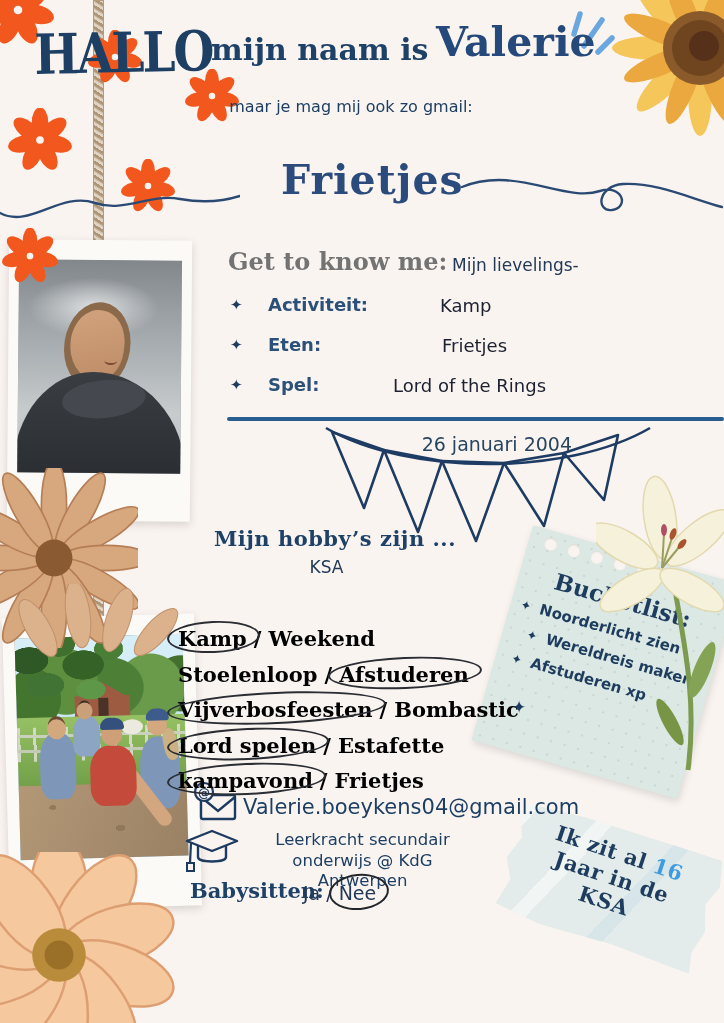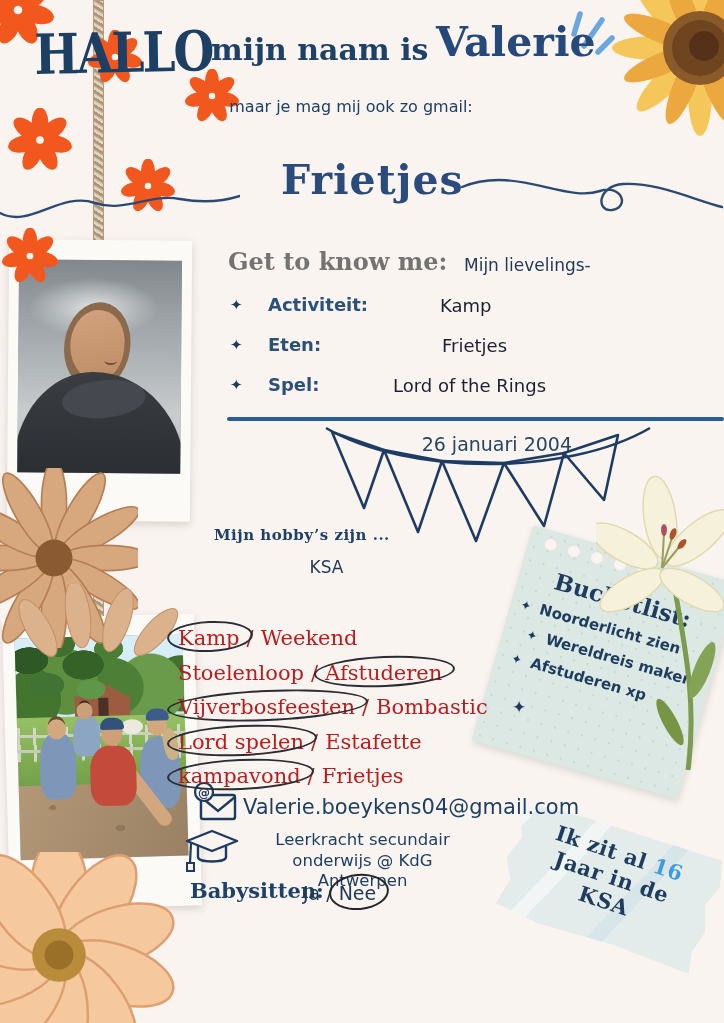--- a/index.html
+++ b/index.html
@@ -97,39 +97,39 @@
   .p2-h3{left:84px;top:88px;width:21px;height:22px;border-radius:50%;background:#cfa077;}
   .p2-c3{left:83px;top:82px;width:24px;height:12px;border-radius:10px 10px 3px 3px;background:#34517e;}
   .p2-arm{left:100px;top:132px;width:14px;height:72px;background:#d2a67f;border-radius:8px;transform:rotate(-36deg);transform-origin:top center;}
   .p2-b4{left:122px;top:102px;width:40px;height:72px;background:#7e97b9;}
   .p2-h4{left:130px;top:80px;width:20px;height:21px;border-radius:50%;background:#d4a87e;}
   .p2-c4{left:129px;top:74px;width:23px;height:12px;border-radius:10px 10px 3px 3px;background:#3d5c8b;}
   .p2-hair4{left:146px;top:94px;width:14px;height:32px;border-radius:40%;background:#cbb184;transform:rotate(-10deg);}
 
   
   .gtk-title{left:228px;top:247px;font-size:24px;color:#737373;z-index:5;}
-  .gtk-sub{left:464px;top:255px;font-size:17px;color:#223a57;z-index:5;}
+  .gtk-sub{left:452px;top:255px;font-size:17px;color:#223a57;z-index:5;}
   .gtk-row{position:absolute;left:230px;width:370px;height:26px;z-index:5;}
   .gtk-row .star{position:absolute;left:0;top:2px;font-size:15px;color:#1d3a5f;}
   .gtk-row .lbl{position:absolute;left:38px;top:0;font-size:18px;font-weight:700;color:#2c5179;}
   .gtk-row .val{position:absolute;top:1px;font-size:18px;color:#1c2130;}
   .r1{top:294px;} .r1 .val{left:210px;}
   .r2{top:334px;} .r2 .val{left:212px;}
   .r3{top:374px;} .r3 .val{left:163px;}
 
   .divider{left:227px;top:417px;width:497px;height:4px;background:#2a5d8f;border-radius:2px;z-index:3;}
   .bunting{left:318px;top:420px;width:340px;height:130px;z-index:3;}
   .banner-date{left:402px;top:433px;width:170px;text-align:right;font-size:19px;color:#27455f;z-index:5;}
 
   
-  .hob-title{left:214px;top:526px;font-size:15px;color:#1e4168;letter-spacing:.5px;z-index:5;}
+  .hob-title{left:214px;top:526px;font-size:21px;color:#1e4168;letter-spacing:.5px;z-index:5;}
   .hob-sub{left:234px;top:557px;width:185px;text-align:center;font-size:17px;color:#223a57;z-index:5;}
   .hobby-list{position:absolute;left:178px;top:626px;z-index:5;}
-  .hobby-line{font-family:"DejaVu Serif","Liberation Serif",serif;font-weight:400;font-size:21px;
-              color:#b91c1c;margin-bottom:10.5px;white-space:nowrap;}
+  .hobby-line{font-family:"DejaVu Serif","Liberation Serif",serif;font-weight:700;font-size:21px;
+              color:#000000;margin-bottom:10.5px;white-space:nowrap;}
   .hl-sep{margin:0 7px;}
   .circled{position:relative;display:inline-block;}
   .circled::after{content:"";position:absolute;left:-11px;right:-13px;top:-5px;bottom:-2px;
                   border:2.2px solid #2a2d33;border-radius:50%;transform:rotate(-2.5deg);pointer-events:none;}
   .spark-bomb{left:512px;top:697px;font-size:17px;color:#1d3a5f;z-index:5;}
 
   
   .bucket-note{left:498px;top:550px;width:214px;height:224px;background:#dce8e4;border-radius:3px;
                background-image:radial-gradient(circle,#c7d7d1 1px,transparent 1.4px);background-size:14px 14px;
                transform:rotate(16deg);box-shadow:2px 3px 7px rgba(50,60,55,.15);z-index:3;}

